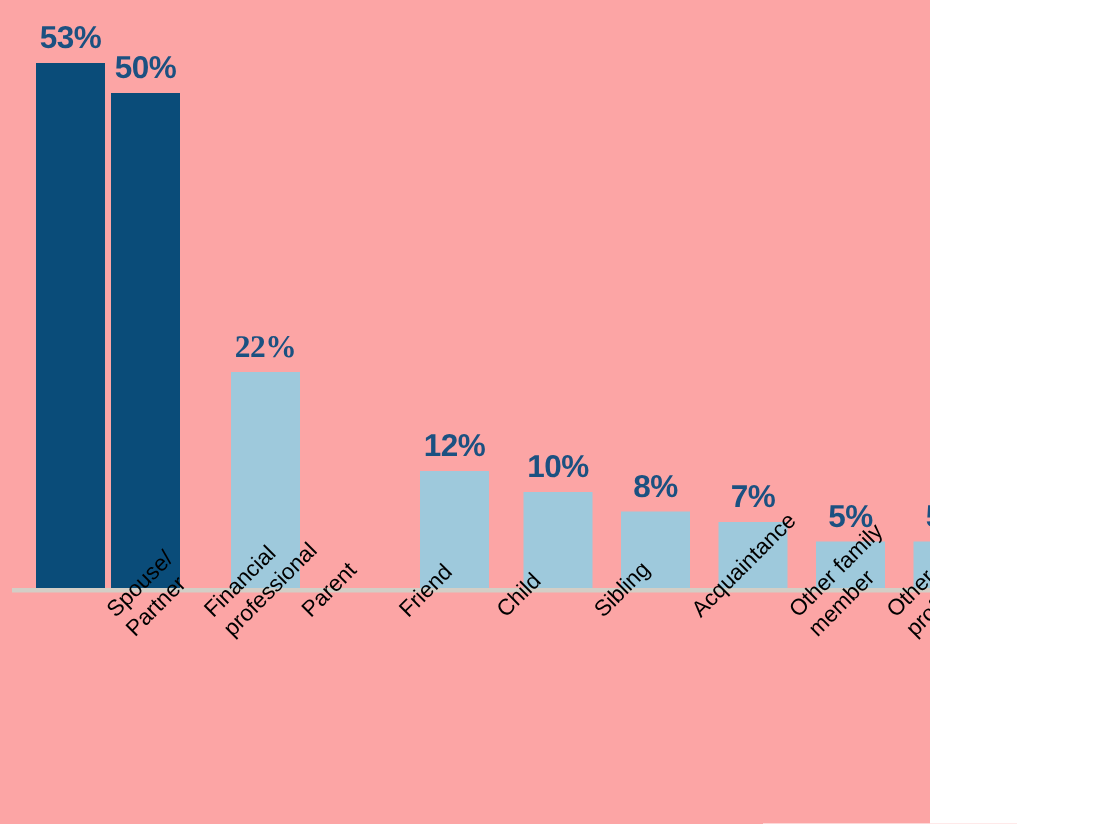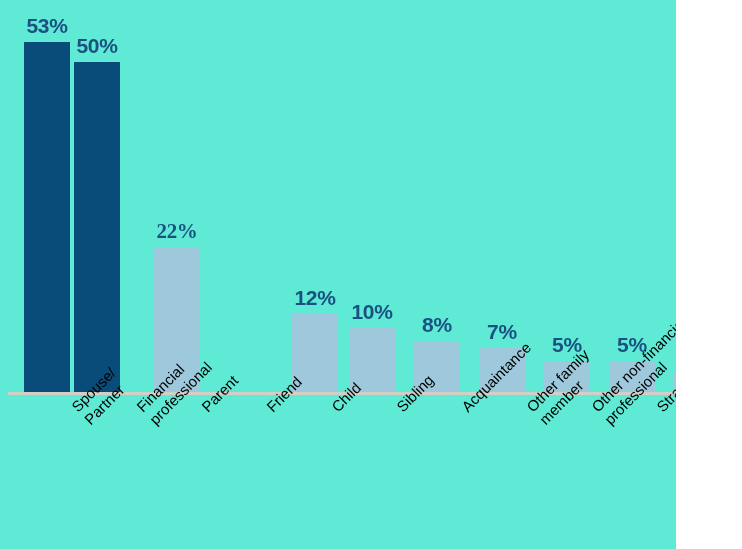--- a/index.html
+++ b/index.html
@@ -5,24 +5,25 @@
   html, body {
     margin: 0;
     padding: 0;
     background: #ffffff;
   }
   body {
     font-family: "Liberation Sans", sans-serif;
   }
   #chart-root {
     position: relative;
-    width: 676px;
+    width: 592px;
     height: 549px;
-    background: #5eead4;
+    background: #fca5a5;
     overflow: hidden;
+    padding-left: 28px;
   }
   
   #plot-area {
     position: absolute;
     left: 0;
     top: 0;
     width: 742px;
     height: 394px;
   }
   .bar-group {
@@ -91,21 +92,21 @@
         <div class="bar-value" style="bottom: 357.92px;">53%</div>
       </div>
       <div class="bar-group" style="left: 74px; height: 393px;">
         <div class="bar-rect" style="height: 332px; background: rgb(10, 76, 121);"></div>
         <div class="bar-value" style="bottom: 338px;">50%</div>
       </div>
       <div class="bar-group" style="left: 154px; height: 393px; font-family: Liberation Serif, serif;">
         <div class="bar-rect" style="height: 146.08px; background: rgb(158, 201, 220);"></div>
         <div class="bar-value" style="bottom: 152.08px;">22%</div>
       </div>
-      <div class="bar-group" style="left: 292px; height: 393px;">
+      <div class="bar-group" style="left: 280px; height: 393px;">
         <div class="bar-rect" style="height: 79.68px; background: rgb(158, 201, 220);"></div>
         <div class="bar-value" style="bottom: 85.68px;">12%</div>
       </div>
       <div class="bar-group" style="left: 349px; height: 393px;">
         <div class="bar-rect" style="height: 66.4px; background: rgb(158, 201, 220);"></div>
         <div class="bar-value" style="bottom: 72.4px;">10%</div>
       </div>
       <div class="bar-group" style="left: 414px; height: 393px;">
         <div class="bar-rect" style="height: 53.12px; background: rgb(158, 201, 220);"></div>
         <div class="bar-value" style="bottom: 59.12px;">8%</div>

